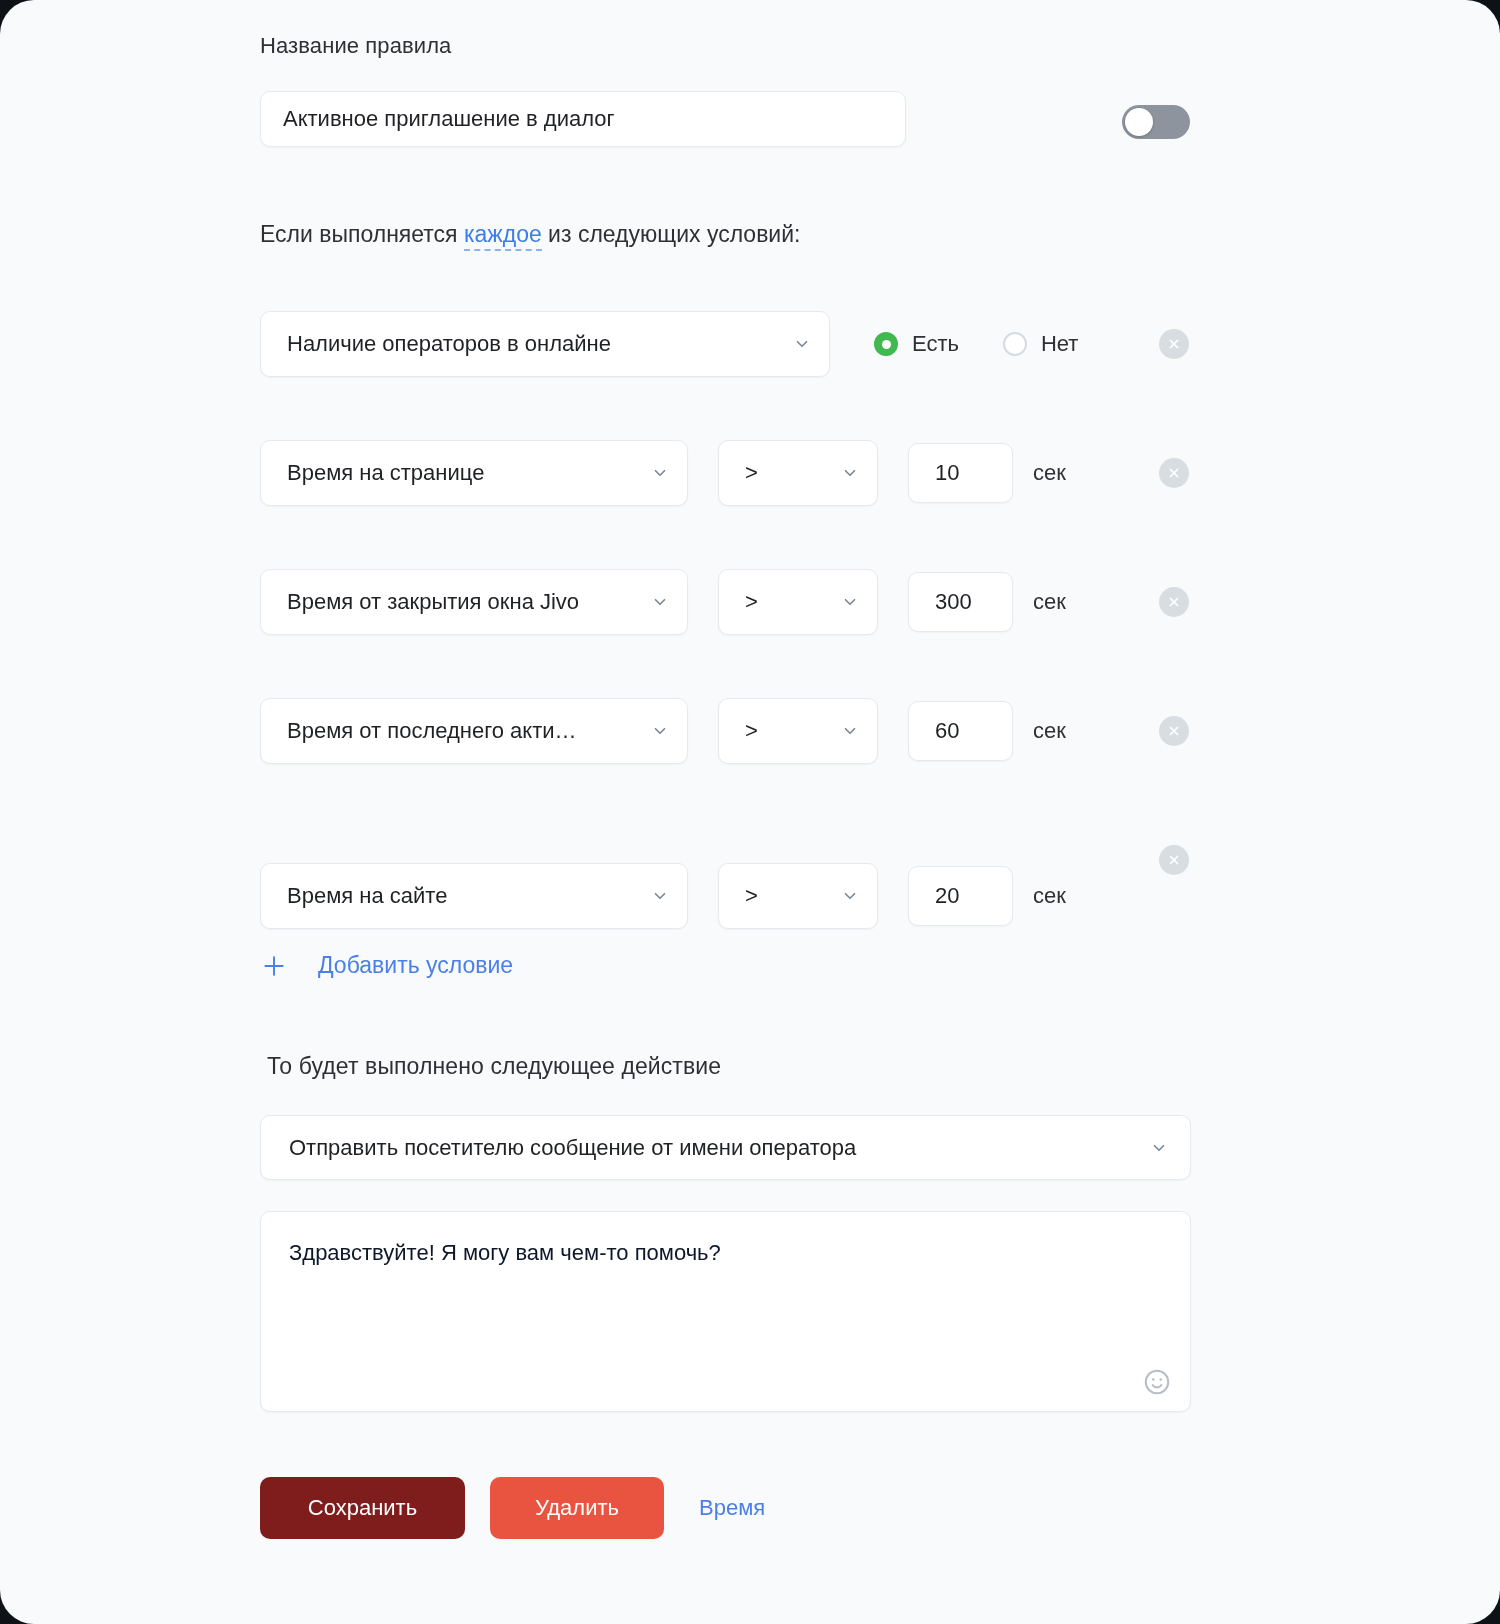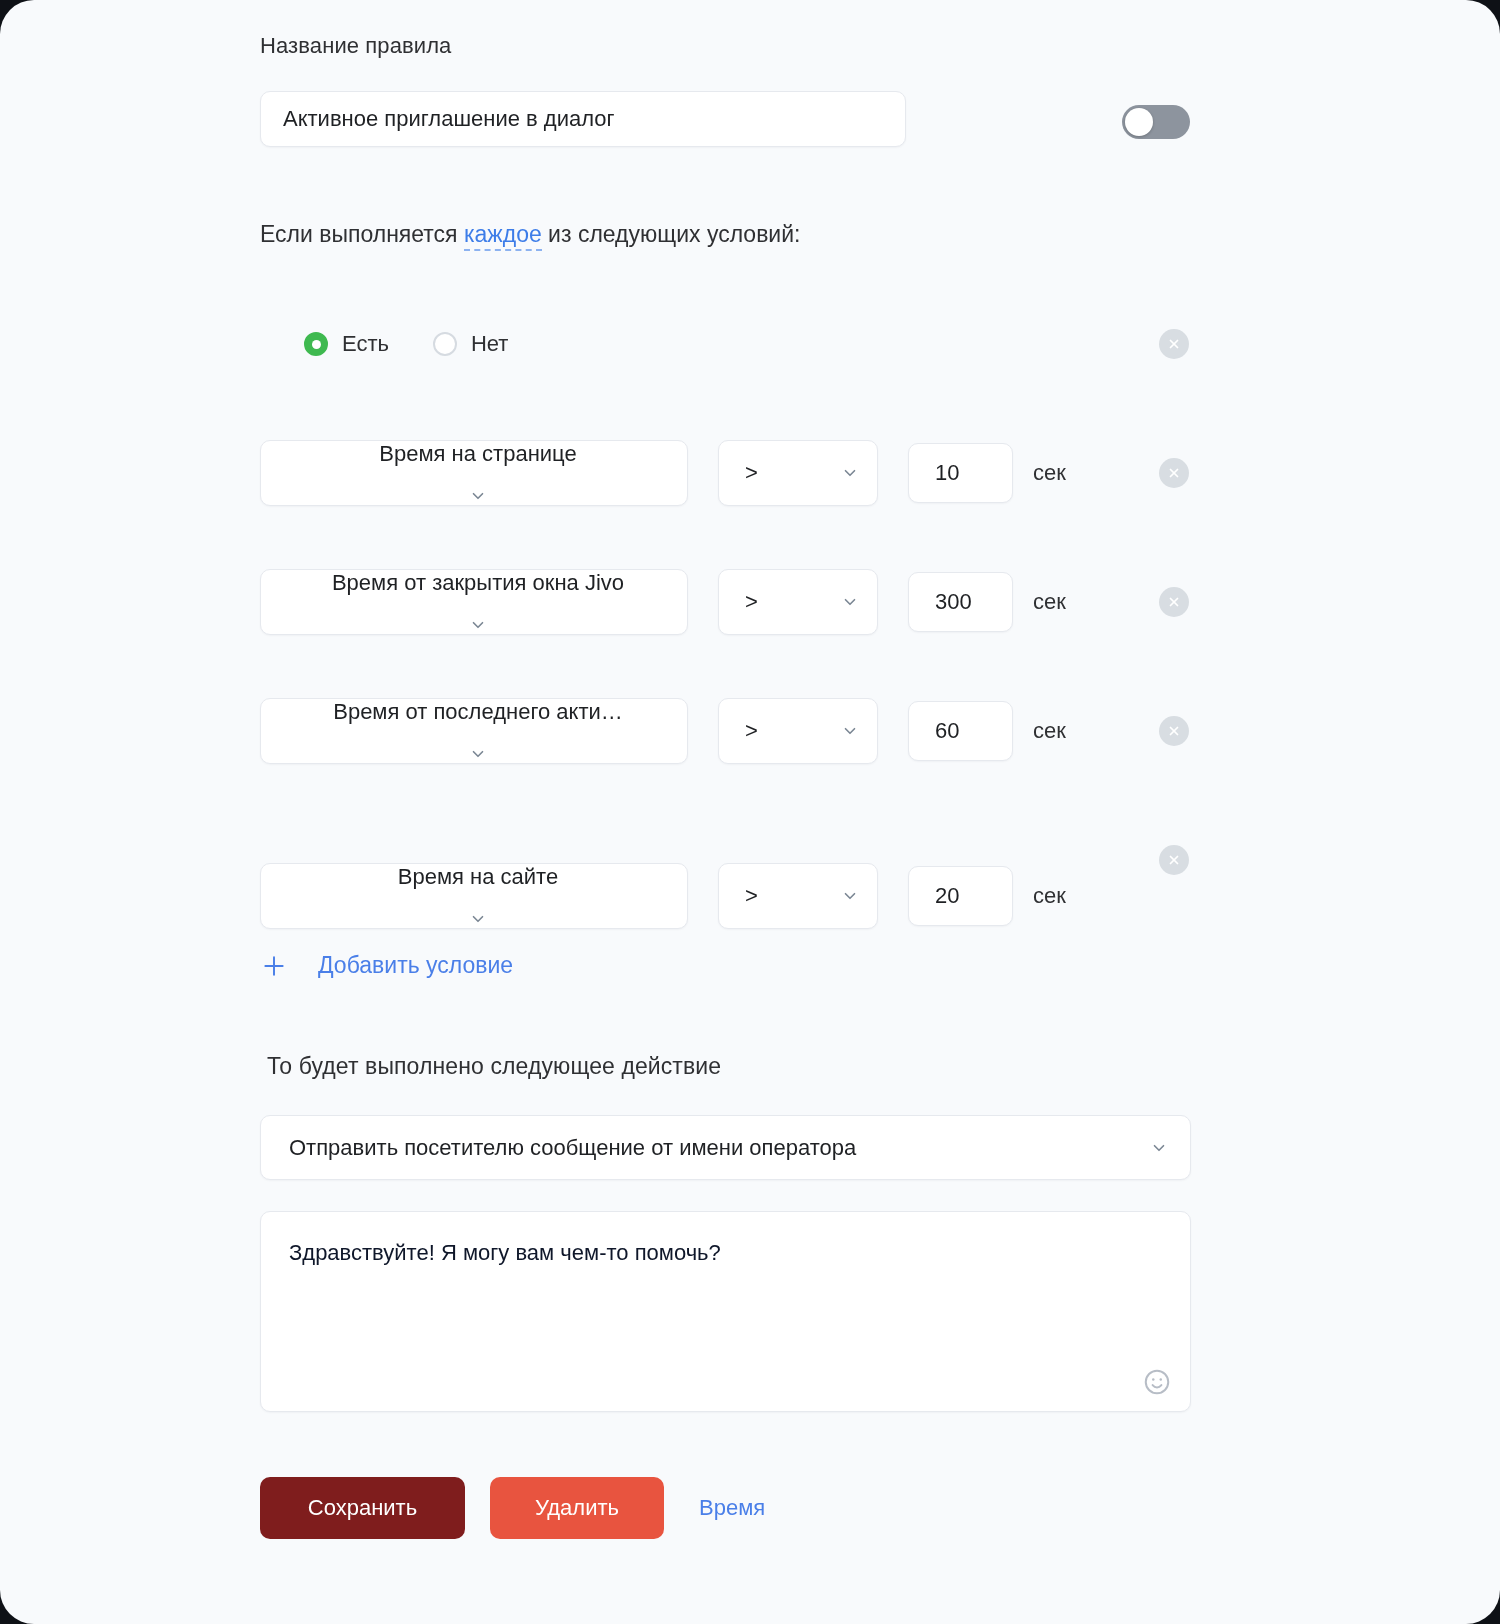--- a/index.html
+++ b/index.html
@@ -117,21 +117,21 @@
     display: flex;
     align-items: center;
   }
   .cond-select {
     height: 66px;
     padding: 0 18px 0 26px;
     justify-content: space-between;
   }
   .cond-select .txt { white-space: nowrap; overflow: hidden; text-overflow: ellipsis; }
   .w-wide  { width: 570px; }
-  .w-param { width: 428px; flex-direction: column; }
+  .w-param { width: 428px; }
   .op-select {
     width: 160px;
     height: 66px;
     margin-left: 30px;
     padding: 0 18px 0 26px;
     justify-content: space-between;
   }
   .num-input {
     width: 105px;
     height: 60px;
@@ -288,20 +288,28 @@
     </div>
     <div class="toggle">
       <span class="knob"></span>
     </div>
 
     <div class="cond-intro">
       <span>Если выполняется </span><span class="link-dashed">каждое</span><span> из следующих условий:</span>
     </div>
 
     <div class="cond-row" style="top:311px;">
+      <div class="field cond-select w-wide">
+        <span class="txt">Наличие операторов в онлайне</span>
+        <span class="chev">
+          <svg viewBox="0 0 24 24" fill="none" stroke="currentColor" stroke-width="2.2" stroke-linecap="round" stroke-linejoin="round">
+              <polyline points="6 9 12 15 18 9"></polyline>
+            </svg>
+        </span>
+      </div>
       <div class="radio-group">
         <div class="radio-item">
           <span class="radio-dot on"></span>
           <span class="radio-text">Есть</span>
         </div>
         <div class="radio-item">
           <span class="radio-dot"></span>
           <span class="radio-text">Нет</span>
         </div>
       </div>

